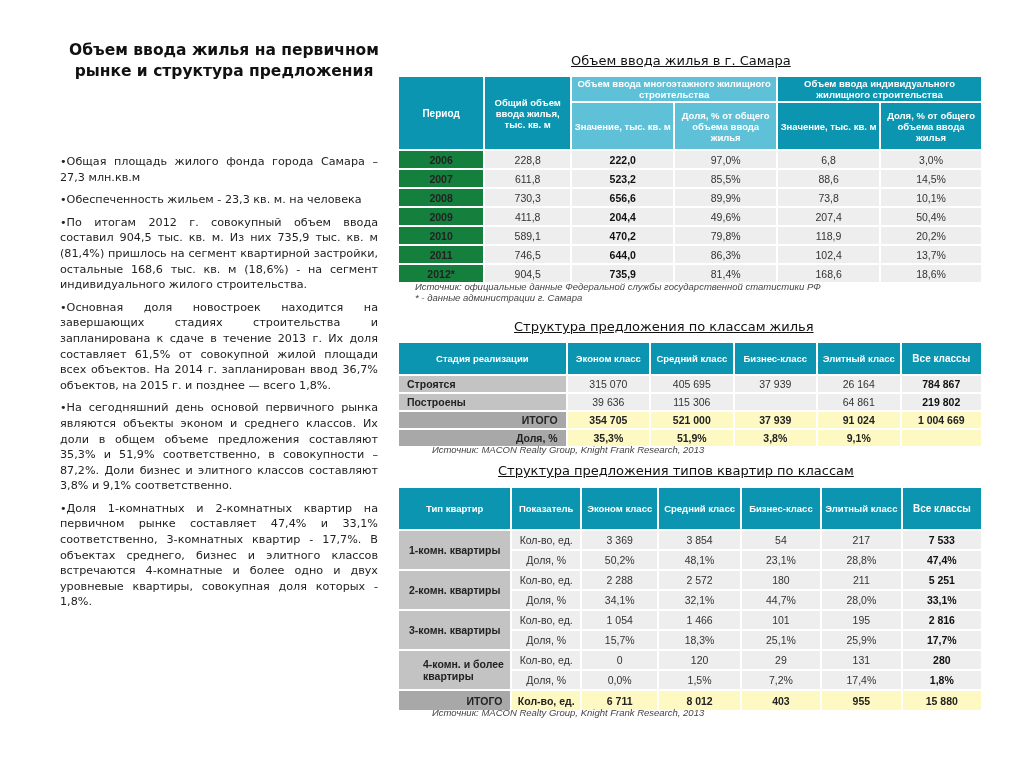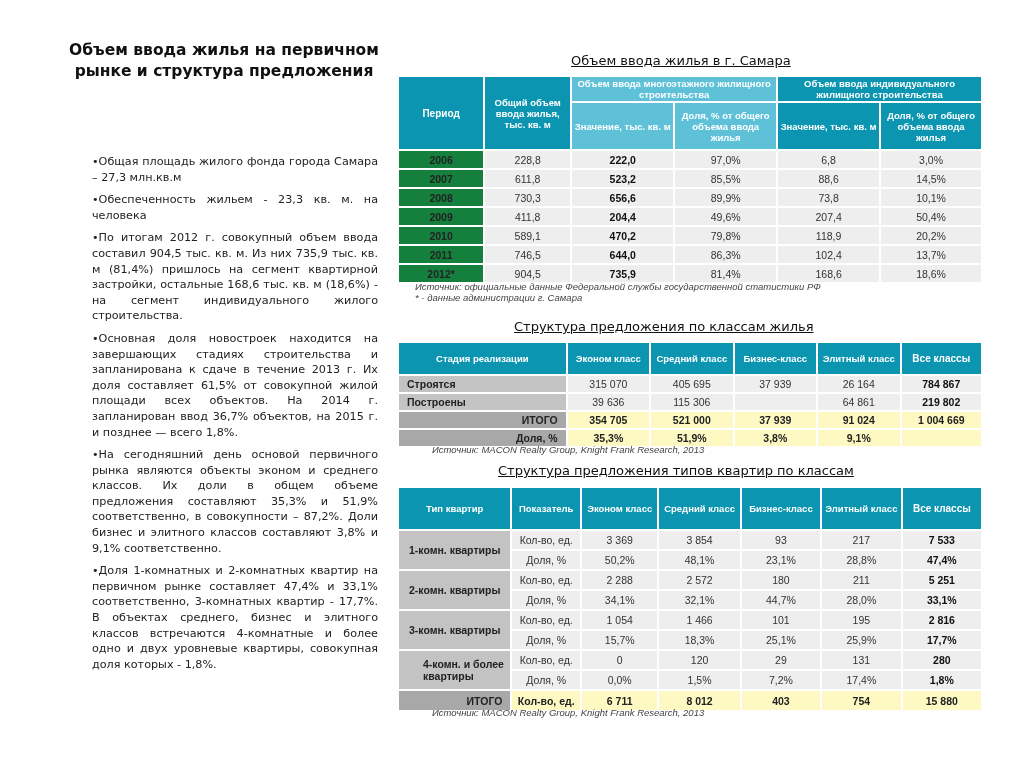--- a/index.html
+++ b/index.html
@@ -2,21 +2,21 @@
 <html><head>
 <meta charset="utf-8">
 <style>
   * { box-sizing: border-box; margin: 0; padding: 0; }
   html, body { width: 1024px; height: 768px; background: #ffffff; overflow: hidden; }
   body { position: relative; font-family: "DejaVu Sans", sans-serif; color: #111; }
 
   .left-col { position: absolute; left: 60px; top: 40px; width: 318px; }
   .main-title { font-family: "DejaVu Sans", sans-serif; font-weight: bold; font-size: 15.5px; line-height: 21px; text-align: center; color: #111; margin-left: -10px; margin-right: -20px; }
   .bullets { margin-top: 72px; }
-  .bullet { font-family: "DejaVu Sans", sans-serif; font-size: 11.2px; line-height: 15.6px; text-align: justify; color: #222; margin-bottom: 7px; margin-left: 32px; }
+  .bullet { font-family: "DejaVu Sans", sans-serif; font-size: 11.2px; line-height: 15.6px; text-align: justify; color: #222; margin-bottom: 7px; }
 
   .section-title { position: absolute; font-family: "DejaVu Sans", sans-serif; font-size: 13px; text-decoration: underline; color: #111; white-space: nowrap; }
 
   table { border-collapse: separate; border-spacing: 2px; position: absolute; font-family: "Liberation Sans", sans-serif; }
   td, th { text-align: center; vertical-align: middle; padding: 0 2px; }
   th { color: #fff; font-weight: bold; font-size: 9.5px; line-height: 11px; background: #0b95b0; }
   th.light { background: #5ec1d8; }
   td { font-size: 10.5px; color: #333; background: #eeeeee; }
   td.period { background: #15803d; font-weight: bold; color: #222; }
   td.b { font-weight: bold; color: #111; }
@@ -203,21 +203,21 @@
     <th>Бизнес-класс</th>
     <th>Элитный класс</th>
     <th style="font-size:10px">Все классы</th>
   </tr>
 
   <tr style="height:18px">
     <td rowspan="2" class="ptype">1-комн. квартиры</td>
     <td>Кол-во, ед.</td>
     <td>3 369</td>
     <td>3 854</td>
-    <td>93</td>
+    <td>54</td>
     <td>217</td>
     <td class="b">7 533</td>
   </tr>
   <tr style="height:18px">
     <td>Доля, %</td>
     <td>50,2%</td>
     <td>48,1%</td>
     <td>23,1%</td>
     <td>28,8%</td>
     <td class="b">47,4%</td>
@@ -276,18 +276,18 @@
     <td>17,4%</td>
     <td class="b">1,8%</td>
   </tr>
 
   <tr style="height:19px">
     <td class="total-label">ИТОГО</td>
     <td class="total">Кол-во, ед.</td>
     <td class="total">6 711</td>
     <td class="total">8 012</td>
     <td class="total">403</td>
-    <td class="total">754</td>
+    <td class="total">955</td>
     <td class="total">15 880</td>
   </tr>
 </tbody>
   </table>
 <div class="source" style="left:432px; top:707px;">Источник: MACON Realty Group, Knight Frank Research, 2013</div>
 
 </body></html>

